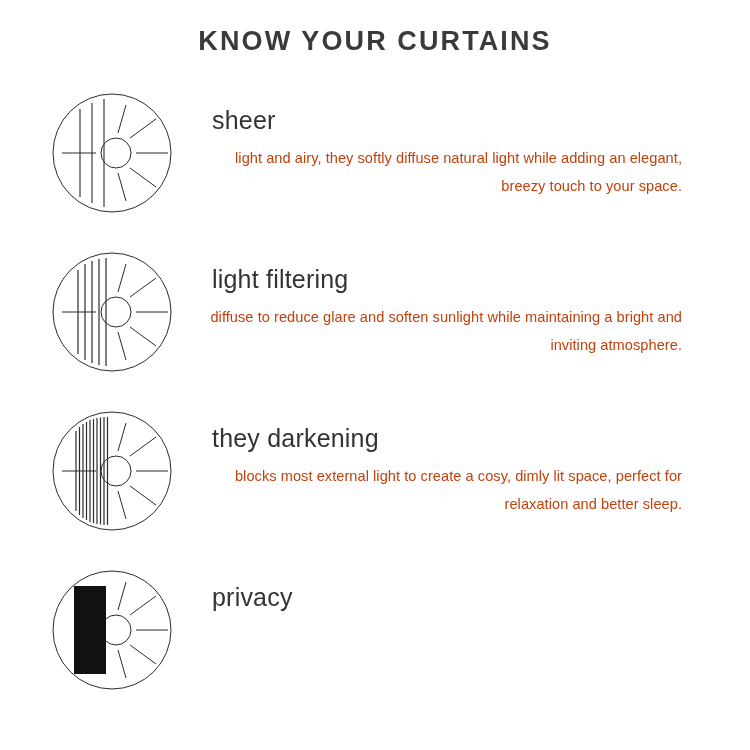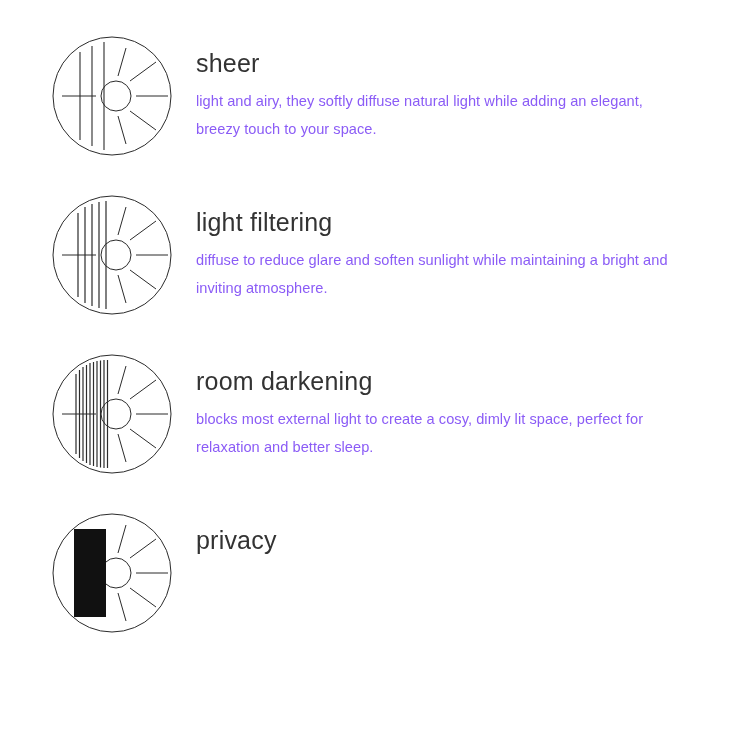--- a/index.html
+++ b/index.html
@@ -51,38 +51,40 @@
     display: block;
   }
   .text-col {
     flex: 1 1 auto;
     padding-top: 16px;
   }
   .item-title {
     font-size: 25px;
     font-weight: normal;
     color: #333333;
-    margin: 0 0 9px 0;
+    margin: 0 0 9px 16px;
     letter-spacing: 0.2px;
     line-height: 1.1;
   }
   .item-desc {
     font-size: 14.6px;
     line-height: 1.95;
-    color: #8b5cf6;
+    color: #c2410c;
     margin: 0;
     max-width: 486px;
     letter-spacing: 0.05px;
+    text-align: right;
   }
 </style>
 </head>
 <body>
 
 <div class="page">
 
+  <h1 class="title">KNOW YOUR CURTAINS</h1>
 
   <div class="list">
 
     <div class="row">
       <div class="icon-wrap">
         <svg width="124" height="124" viewBox="0 0 124 124" xmlns="http://www.w3.org/2000/svg">
           <circle cx="62" cy="62" r="59" fill="none" stroke="#2b2b2b" stroke-width="1"></circle>
 
           <g stroke="#2b2b2b" stroke-width="1">
             <line x1="86" y1="62" x2="118" y2="62"></line>
@@ -159,21 +161,21 @@
             <line x1="40" y1="11" x2="40" y2="113"></line>
             <line x1="43.5" y1="10" x2="43.5" y2="114"></line>
             <line x1="47" y1="9" x2="47" y2="115"></line>
             <line x1="50.5" y1="8.5" x2="50.5" y2="115.5"></line>
             <line x1="54" y1="8" x2="54" y2="116"></line>
             <line x1="57.5" y1="8" x2="57.5" y2="116"></line>
           </g>
         </svg>
       </div>
       <div class="text-col">
-        <h2 class="item-title">room darkening</h2>
+        <h2 class="item-title">they darkening</h2>
         <p class="item-desc">blocks most external light to create a cosy,  dimly lit space, perfect for relaxation and better sleep.</p>
       </div>
     </div>
 
     <div class="row">
       <div class="icon-wrap">
         <svg width="124" height="124" viewBox="0 0 124 124" xmlns="http://www.w3.org/2000/svg">
           <circle cx="62" cy="62" r="59" fill="none" stroke="#2b2b2b" stroke-width="1"></circle>
           <g stroke="#2b2b2b" stroke-width="1">
             <line x1="86" y1="62" x2="118" y2="62"></line>

